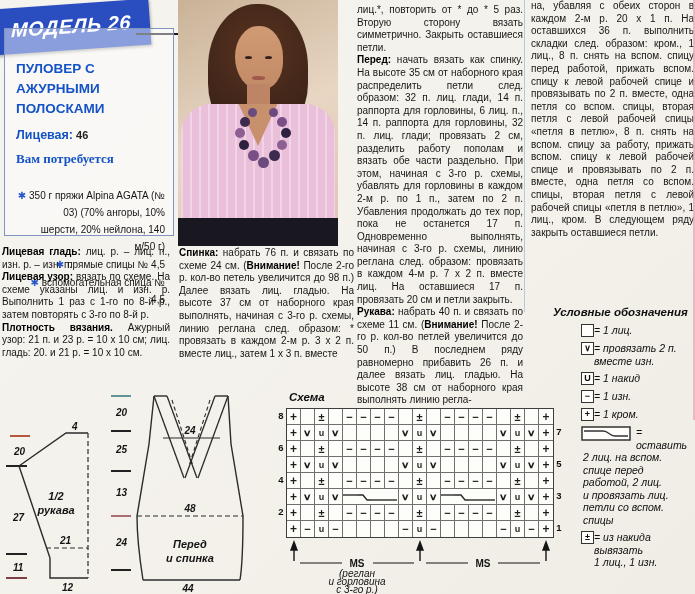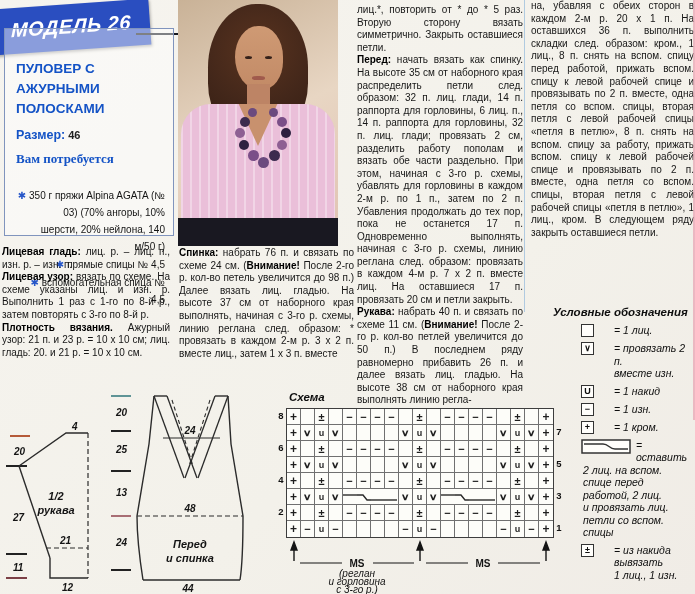--- a/index.html
+++ b/index.html
@@ -41,21 +41,21 @@
   .textcol b{color:#000;}
   #col1{left:2px;top:246px;width:168px;}
   #col2{left:179px;top:247px;width:175px;}
   #col3{left:357px;top:4px;width:166px;}
   #col4{left:531px;top:0;width:163px;}
   .colsep{position:absolute;left:524px;top:0;width:1px;height:312px;background:#9fc0dd;opacity:.8;}
   .pinkedge{position:absolute;right:0;top:0;width:2px;height:420px;background:#e9a0b0;opacity:.7;}
   
   #legend{position:absolute;left:553px;top:306px;width:142px;}
   .legend-header{font-weight:bold;font-style:italic;font-size:11.5px;text-align:left;margin-bottom:6px;color:#0e0e0e;}
-  .litem{display:flex;gap:20px;margin:0 0 5px 28px;font-size:10.5px;font-style:italic;line-height:12.5px;color:#0e0e0e;}
+  .litem{display:flex;gap:0;margin:0 0 5px 28px;font-size:10.5px;font-style:italic;line-height:12.5px;color:#0e0e0e;}
   .sbox{width:13px;height:13px;border:1.5px solid #333;background:#fffefb;flex:none;display:flex;
         align-items:center;justify-content:center;font-size:9px;font-weight:bold;font-style:normal;box-sizing:border-box;}
   .litem.cable{display:block;}
   .litem.cable svg{float:left;margin-right:5px;}
   
   #chart-title{position:absolute;left:289px;top:391px;font-weight:bold;font-style:italic;font-size:11.5px;color:#0c0c0c;}
   #chart-area{position:absolute;left:276px;top:408px;display:flex;align-items:flex-start;}
   .numcol{display:flex;flex-direction:column;width:10px;}
   .numcol div{height:16px;line-height:16px;font-size:9.5px;font-weight:bold;text-align:center;color:#111;}
   #chart-grid{border:1.5px solid #3d3d3d;background:#fdfdf9;}
@@ -81,21 +81,21 @@
 <div class="page">
 
   <div class="banner">
     <span>МОДЕЛЬ 26</span>
   </div>
   <div class="connector"></div>
 
   <div class="infobox">
     <div class="title">ПУЛОВЕР С АЖУРНЫМИ ПОЛОСКАМИ</div>
     <div class="size-line">
-      <span class="size-label">Размер:</span>
+      <span class="size-label">Лицевая:</span>
       <span class="size-value">46</span>
     </div>
     <div class="mat-header">Вам потребуется</div>
     <div id="materials-list">
         <div class="mat-item"><span class="ast">✱</span>350 г пряжи  Alpina AGATA (№ 03)  (70% ангоры, 10% шерсти, 20% нейлона, 140 м/50 г)</div>
         <div class="mat-item"><span class="ast">✱</span>прямые спицы № 4,5</div>
         <div class="mat-item"><span class="ast">✱</span>вспомогательная спица № 4,5</div>
       </div>
   </div>
 

